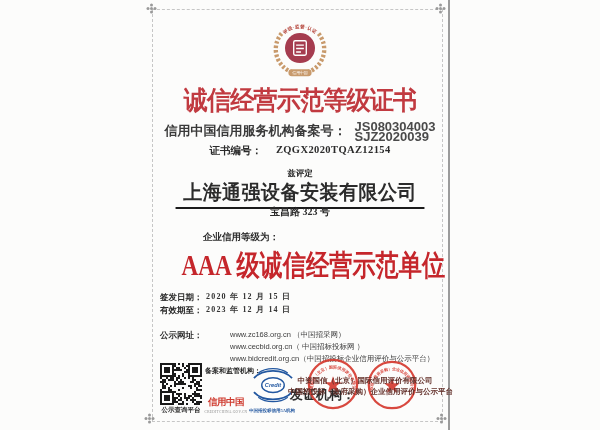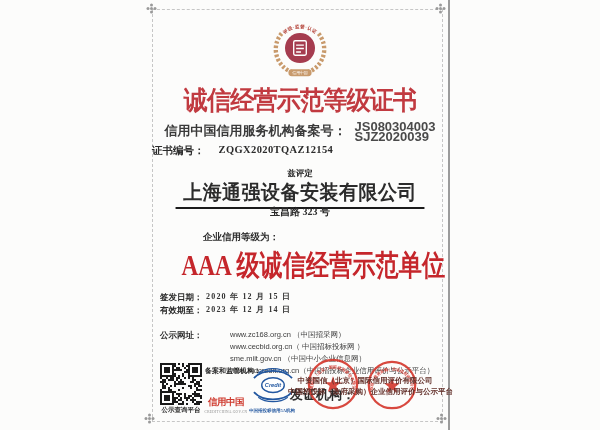--- a/index.html
+++ b/index.html
@@ -16,21 +16,21 @@
   .content{position:absolute;left:152px;top:9px;width:296px;height:411px;}
   .abs{position:absolute;}
   .ctr{left:0;width:100%;text-align:center;}
   .emblem{left:117px;top:9px;width:62px;height:62px;}
   .title{top:74px;font-family:"Liberation Sans","DejaVu Sans",sans-serif;font-weight:800;
          font-size:26px;color:#c13a40;letter-spacing:-1px;transform:scaleX(.93);white-space:nowrap;}
   .filing{top:113px;display:flex;justify-content:center;align-items:flex-start;gap:8px;
           font-size:13px;font-weight:bold;color:#3a3a3a;width:100%;left:0;}
   .filing .vals{text-align:left;font-weight:bold;color:#4a4a4a;line-height:10px;
                 font-family:"Liberation Sans","DejaVu Sans",sans-serif;}
-  .certno{top:135px;display:flex;justify-content:flex-start;gap:14px;width:100%;left:0;
+  .certno{top:135px;display:flex;justify-content:center;gap:14px;width:100%;left:0;
           font-size:10.5px;font-weight:bold;}
   .certno .val{letter-spacing:.4px;}
   .hereby{top:159px;font-size:8.5px;font-weight:bold;}
   .companyWrap{top:170px;}
   .company{display:inline-block;font-size:20px;font-weight:bold;letter-spacing:.5px;
            border-bottom:2px solid #1b1b1b;padding:0 8px 1px;transform:scaleX(.95);white-space:nowrap;}
   .address{top:196px;font-size:10px;font-weight:bold;}
   .gradeLabel{left:51px;top:222px;font-size:9.5px;font-weight:bold;}
   .grade{top:237px;font-size:29px;font-weight:900;color:#c5262b;transform:scaleX(.8);
          white-space:nowrap;}
@@ -121,24 +121,20 @@
         <span class="mlabel">有效期至：</span>
         <span class="mval">2023 年 12 月 14 日</span>
       </div>
       <div class="mrow">
         <span class="mlabel">公示网址：</span>
         <span class="murl">www.zc168.org.cn （中国招采网）</span>
       </div>
       <div class="mrow">
         <span class="mlabel"></span>
         <span class="murl">www.cecbid.org.cn（ 中国招标投标网 ）</span>
-      </div>
-      <div class="mrow">
-        <span class="mlabel"></span>
-        <span class="murl">sme.miit.gov.cn （中国中小企业信息网）</span>
       </div>
       <div class="mrow">
         <span class="mlabel"></span>
         <span class="murl">www.bidcredit.org.cn（中国招投标企业信用评价与公示平台）</span>
       </div>
     </div>
 
     <div class="abs qr" id="qr"><svg viewBox="0 0 21 21" width="42" height="42" shape-rendering="crispEdges">
           <rect x="7" y="0" width="1" height="1" fill="#1a1a1a"></rect>
           <rect x="9" y="0" width="1" height="1" fill="#1a1a1a"></rect>

